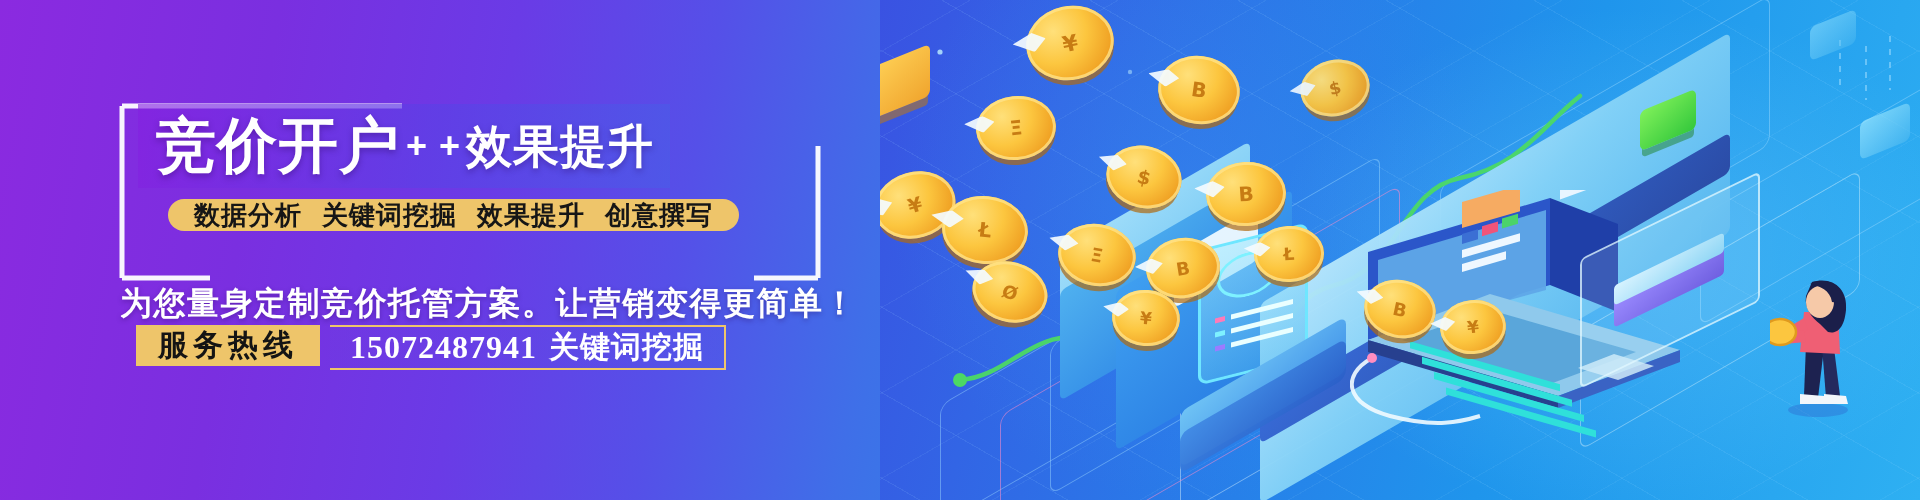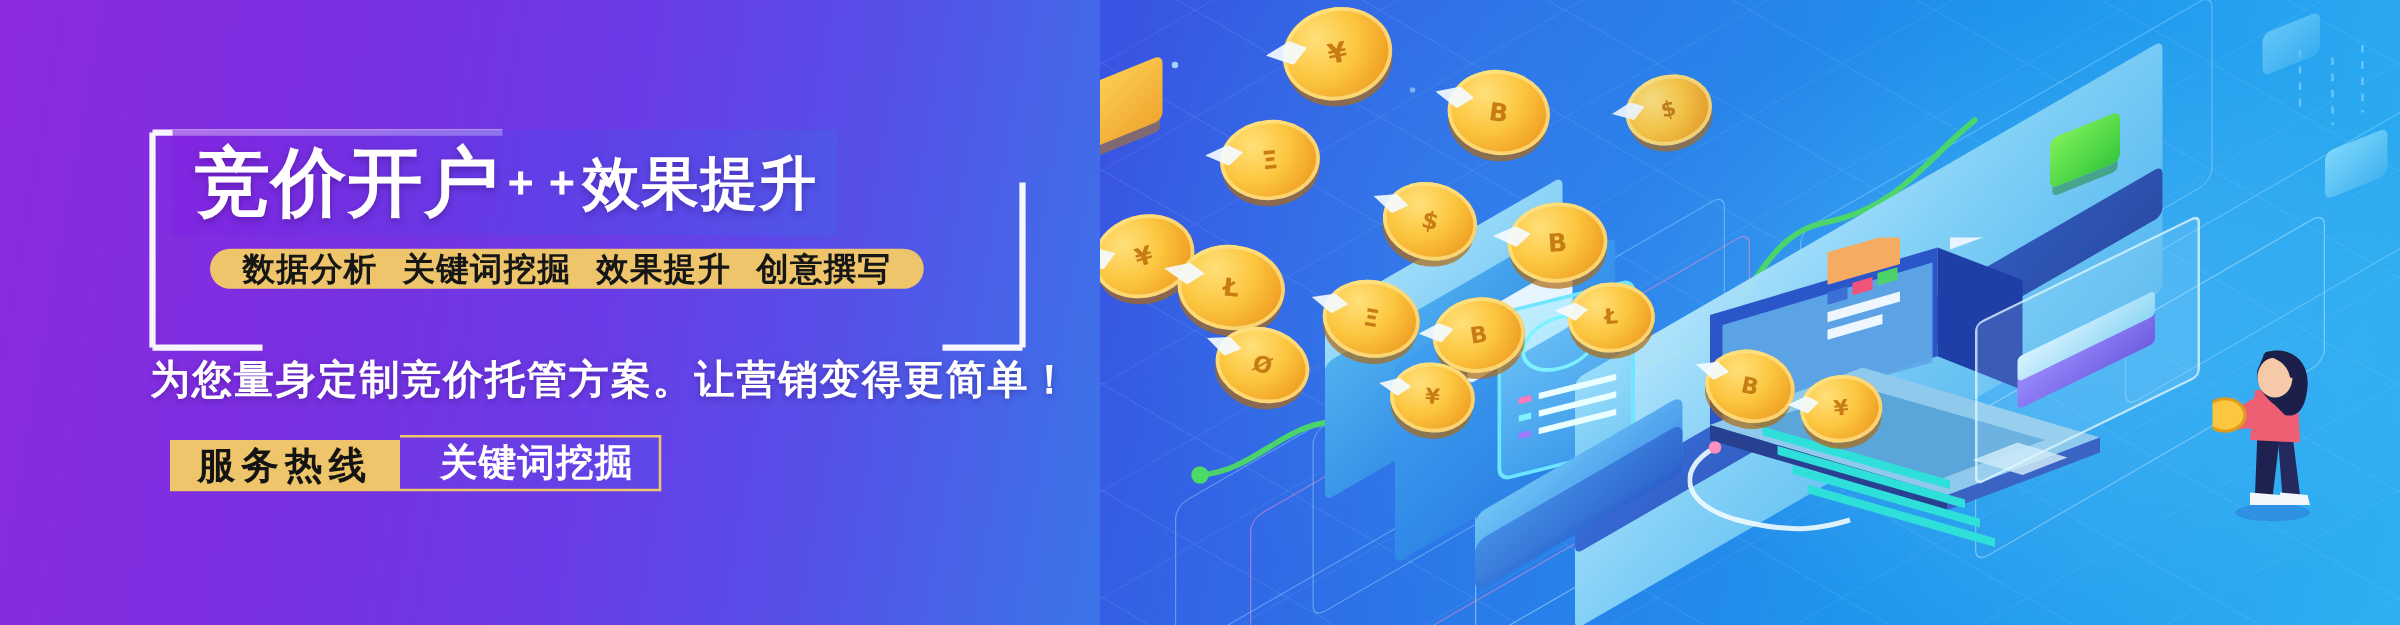--- a/index.html
+++ b/index.html
@@ -75,21 +75,21 @@
     text-shadow:0 3px 6px rgba(40,0,90,.35);}
 
   .pill{position:absolute;left:168px;top:199px;height:32px;display:flex;align-items:center;
     padding:0 26px;border-radius:26px;background:#eec56a;white-space:nowrap;}
   .pill .svc{color:#161616;font-size:26px;font-weight:700;letter-spacing:1px;}
   .pill .gap{display:inline-block;width:20px;}
 
   .desc{position:absolute;left:120px;top:265px;color:#fff;font-size:32px;font-weight:700;
     letter-spacing:1.5px;white-space:nowrap;text-shadow:0 2px 5px rgba(40,0,90,.35);margin-top:17px;}
 
-  .hot{position:absolute;left:136px;top:325px;display:flex;align-items:flex-end;height:68px;}
+  .hot{position:absolute;left:136px;top:325px;display:flex;align-items:flex-start;height:68px;gap:10px;}
   .hot .tag{background:#eec56a;color:#141414;font-size:30px;font-weight:700;letter-spacing:5px;
     display:flex;align-items:center;padding:0 22px;}
   .hot .num{border:2px solid #eec56a;border-left:0;color:#fff;display:flex;align-items:center;
     padding:0 20px;font-size:32px;font-weight:700;letter-spacing:1px;white-space:nowrap;
     font-family:"Liberation Serif","DejaVu Serif",serif;
     background:linear-gradient(100deg,rgba(110,60,226,.35),rgba(80,88,232,.30));}
   .hot .num .wx{font-family:"Liberation Sans","DejaVu Sans",sans-serif;margin-left:12px;font-size:30px;}
 </style>
 </head>
 <body>
@@ -286,18 +286,19 @@
       <span class="svc">效果提升</span>
       <span class="gap"></span>
       <span class="svc">创意撰写</span>
     </div>
 
     <div class="desc">为您量身定制竞价托管方案。让营销变得更简单！</div>
 
     <div class="hot">
       <div class="tag">服务热线</div>
       <div class="num">
+        <span>15072487941</span>
         <span class="wx">关键词挖掘</span>
       </div>
     </div>
 
   </div>
 </div>
 
 </body></html>

